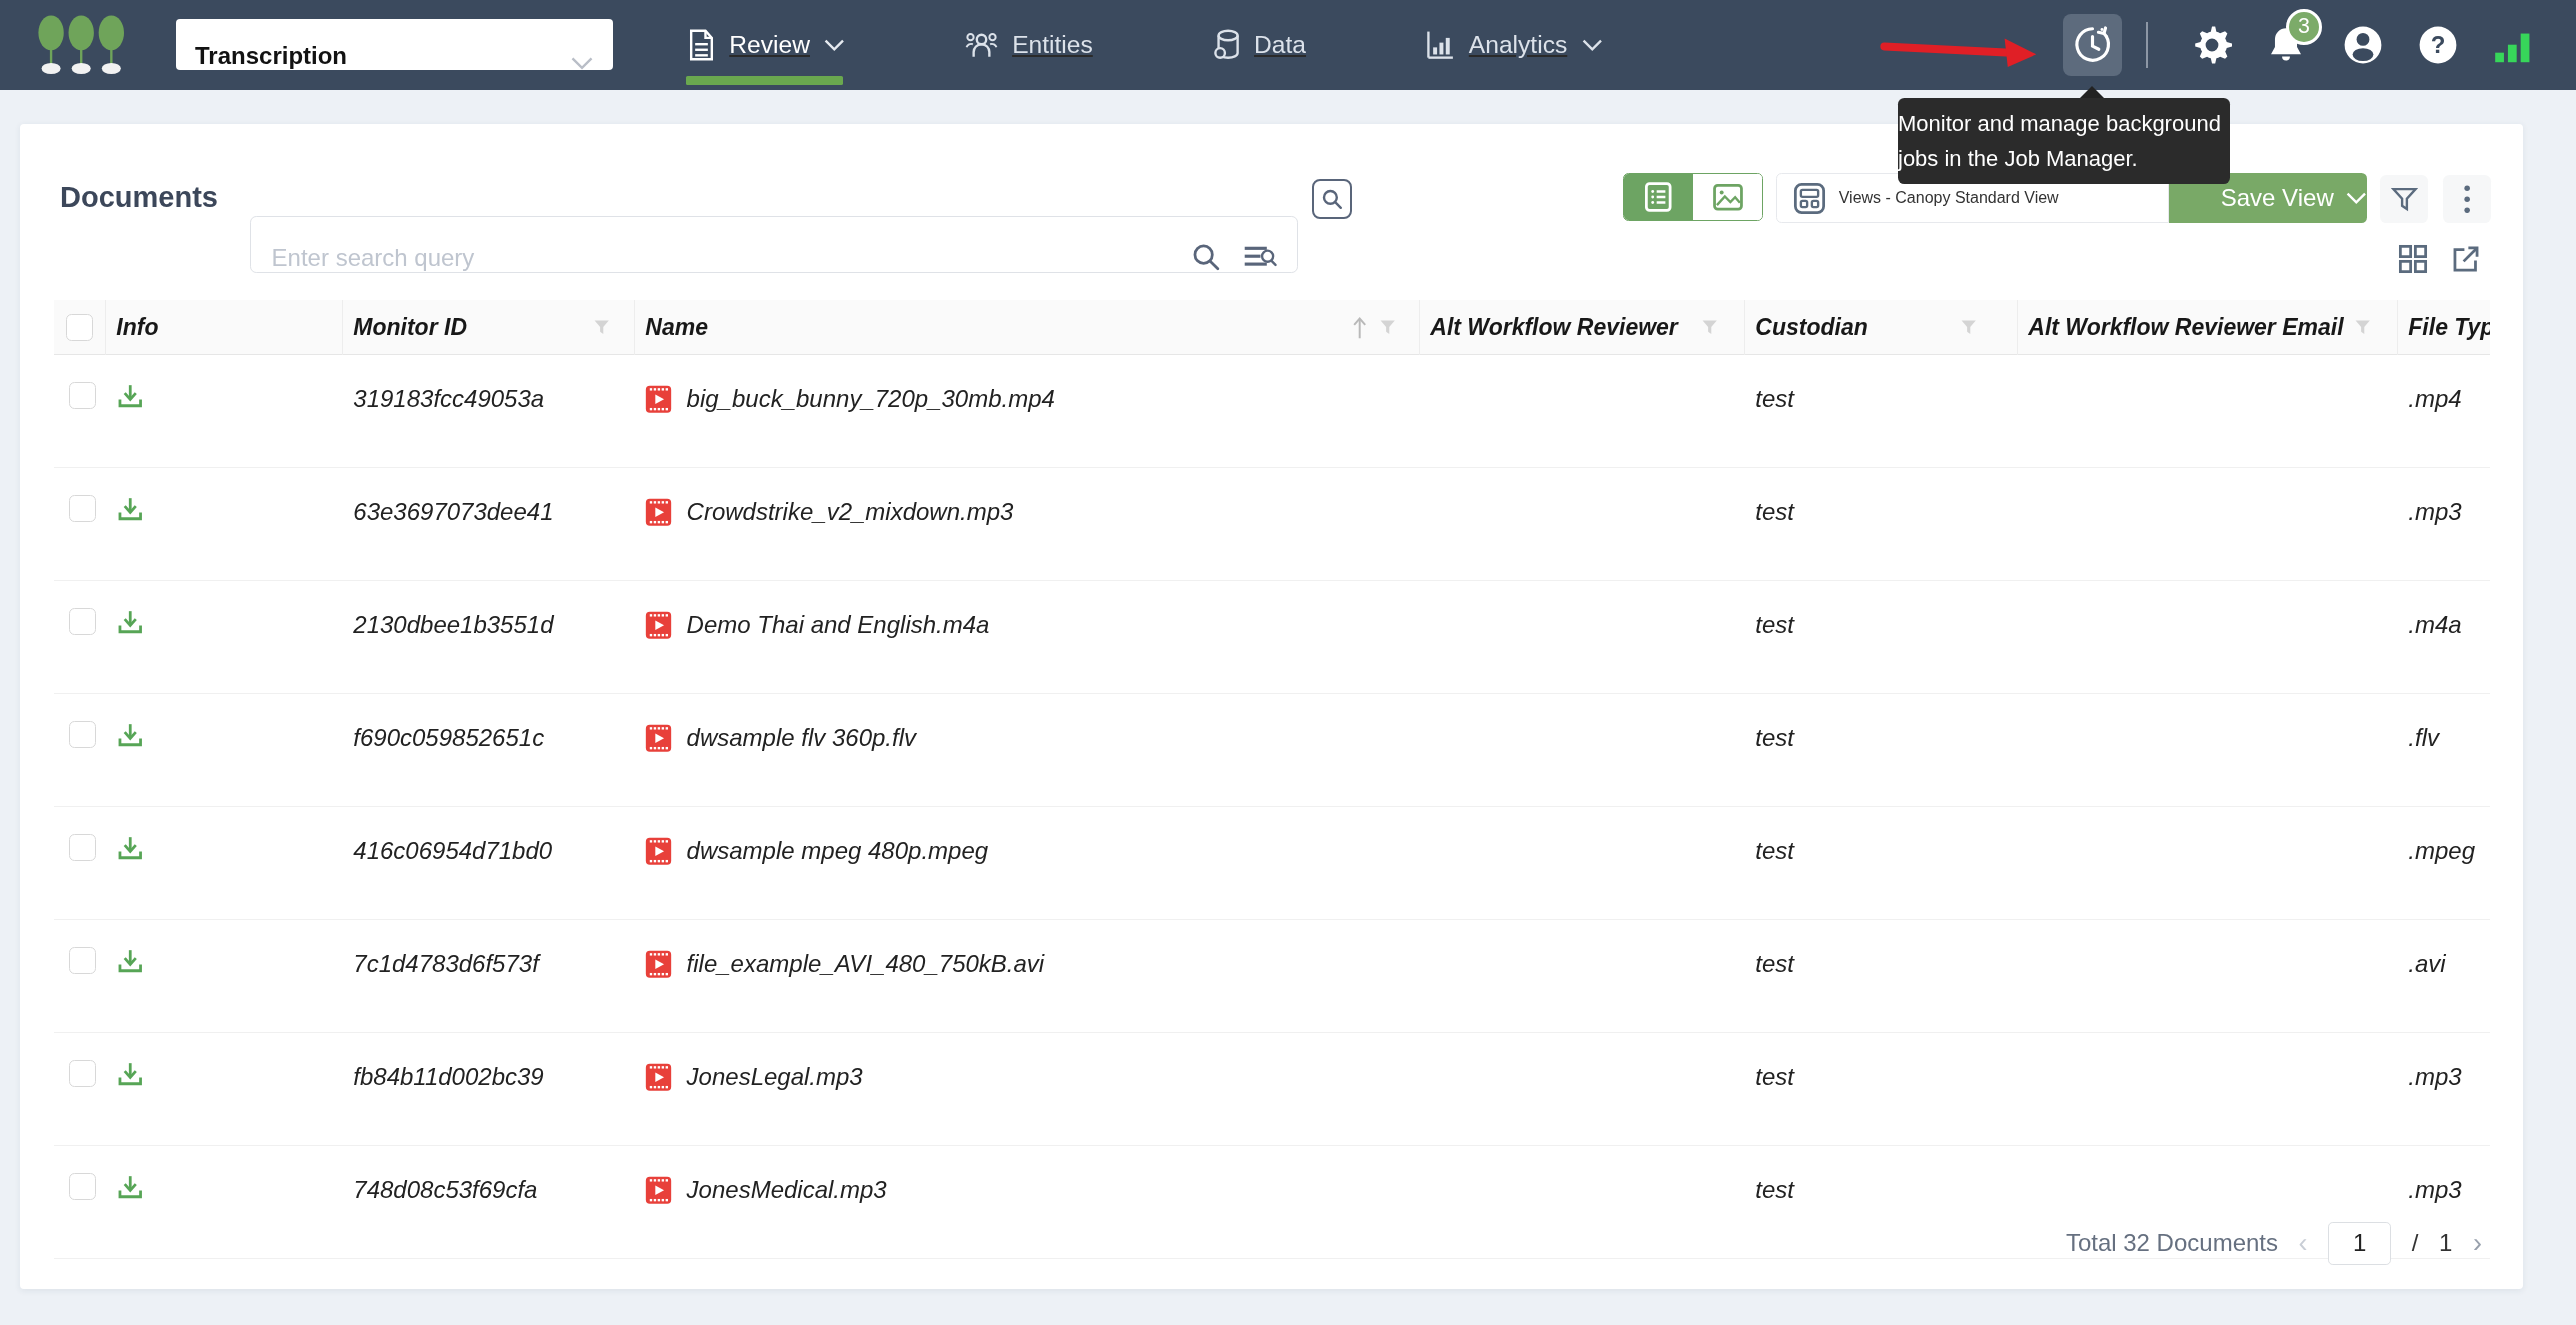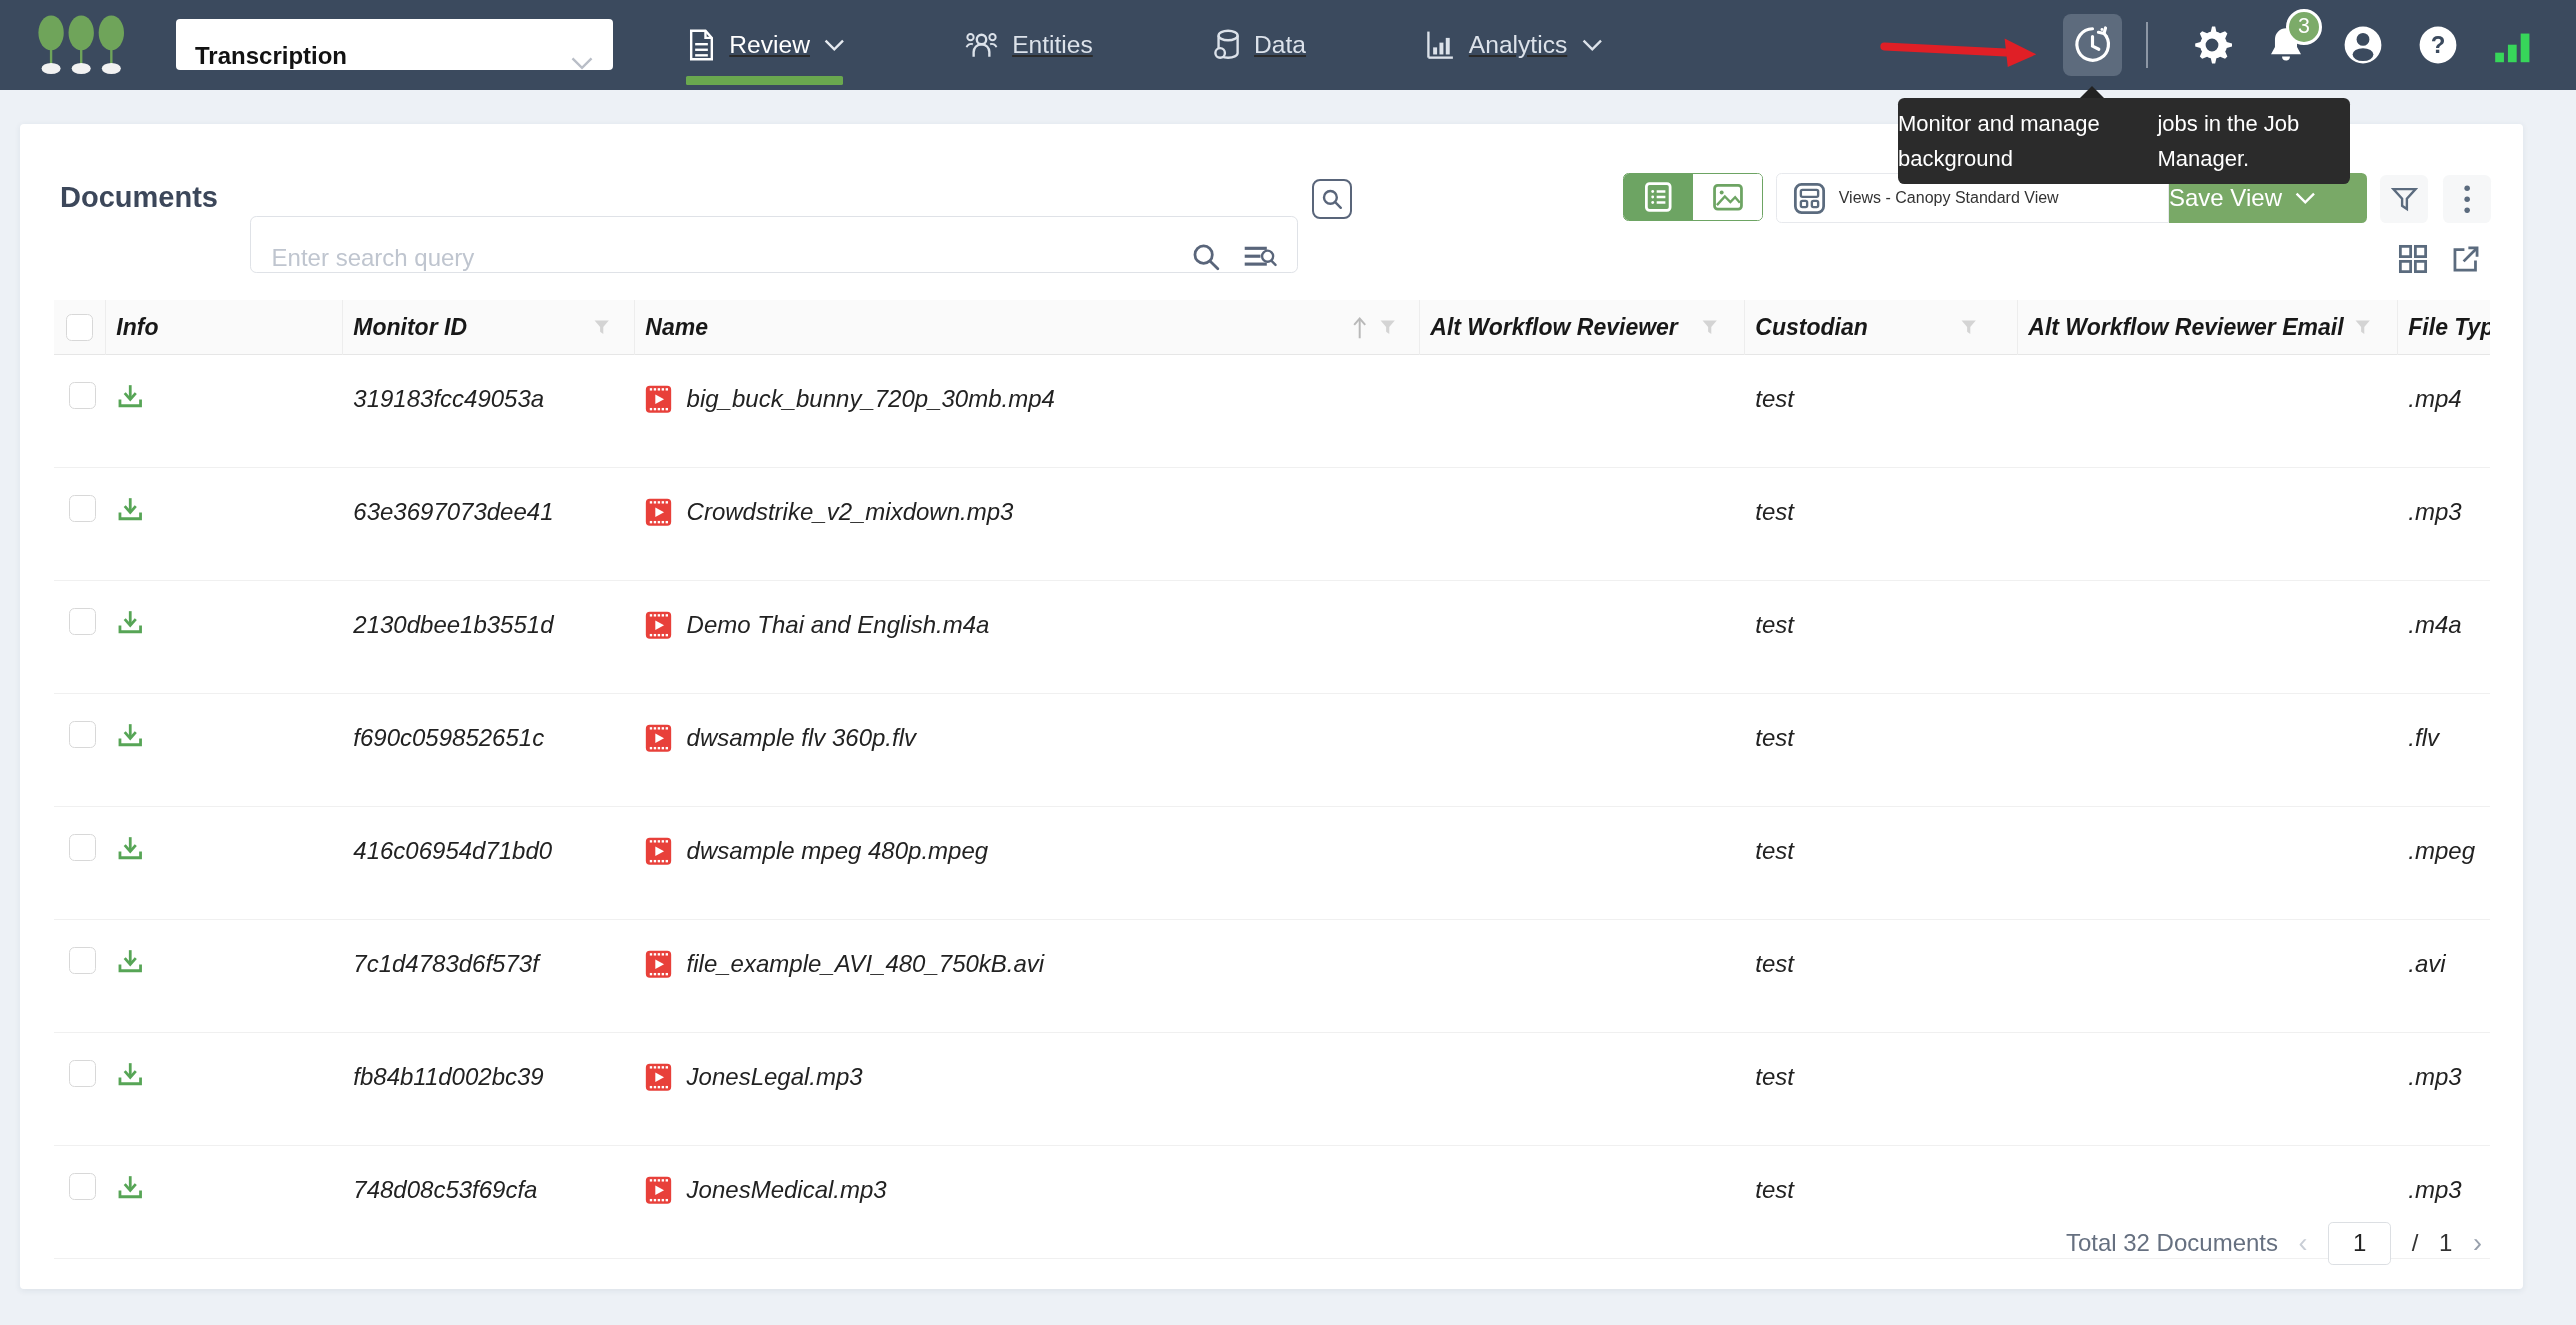--- a/index.html
+++ b/index.html
@@ -34,23 +34,23 @@
   .nav-divider { position:absolute; left:2146px; top:22px; width:1.6px; height:46px; background:#8d97a5; }
   .nav-icon { position:absolute; top:0; height:90px; display:flex; align-items:center; justify-content:center; cursor:pointer; }
   .badge {
     position:absolute; left:2286px; top:8.7px; width:36px; height:36px; border-radius:50%;
     background:#7cab69; border:3.2px solid #ffffff; color:#fff; font-size:21.4px;
     display:flex; align-items:center; justify-content:center; z-index:3;
   }
   
   .red-arrow { position:absolute; left:1878px; top:32px; width:182px; height:40px; z-index:6; pointer-events:none; }
   .tooltip {
-    position:absolute; left:1898px; top:98px; width:452px; height:86px;
+    position:absolute; left:1898px; top:98px; width:332px; height:86px;
     background:#2b2b2b; border-radius:6.3px; z-index:5;
-    display:flex; flex-direction:row; align-items:center; justify-content:center;
+    display:flex; flex-direction:column; justify-content:center;
     color:#ffffff; font-size:22px; line-height:35px;
   }
   .tooltip .caret {
     position:absolute; top:-12px; left:182px; width:0; height:0;
     border-left:12.7px solid transparent; border-right:12.7px solid transparent; border-bottom:12.7px solid #222222;
   }
   
   .card {
     position:absolute; left:20px; top:124px; width:2503px; height:1165px;
     background:#ffffff; border-radius:4px; box-shadow:0 1.6px 6.3px rgba(40,60,90,.08);
@@ -79,21 +79,21 @@
   .toggle-btn.active { background:#6da463; }
   .views-box {
     position:absolute; left:1756px; top:49px; width:393px; height:50px;
     background:#fff; border:1.6px solid #e7e9ed; border-radius:5.5px 0 0 5.5px;
     display:flex; align-items:center; gap:12.7px; padding:0 16px; cursor:pointer;
   }
   .views-box .views-label { font-size:16px; color:#333; white-space:nowrap; }
   .saveview-btn {
     position:absolute; left:2149px; top:49px; width:198px; height:50px;
     background:#79a967; border-radius:0 5.5px 5.5px 0; color:#fff; font-size:24px;
-    display:flex; align-items:center; justify-content:flex-start; gap:12.7px; cursor:pointer;
+    display:flex; align-items:center; justify-content:flex-end; gap:12.7px; cursor:pointer;
   }
   .sq-btn {
     position:absolute; top:51px; width:48px; height:48px; background:#f6f7f8; border-radius:6.3px;
     display:flex; align-items:center; justify-content:center; cursor:pointer;
   }
   .mini-icon-btn { position:absolute; top:119px; width:32px; height:32px; display:flex; align-items:center; justify-content:center; cursor:pointer; }
   
   .table-wrap { position:absolute; left:34px; top:176px; width:2436px; overflow:hidden;font-style:italic; }
   .thead {
     display:grid; grid-template-columns:52px 237px 292px 785px 325px 273px 380px 93px;

